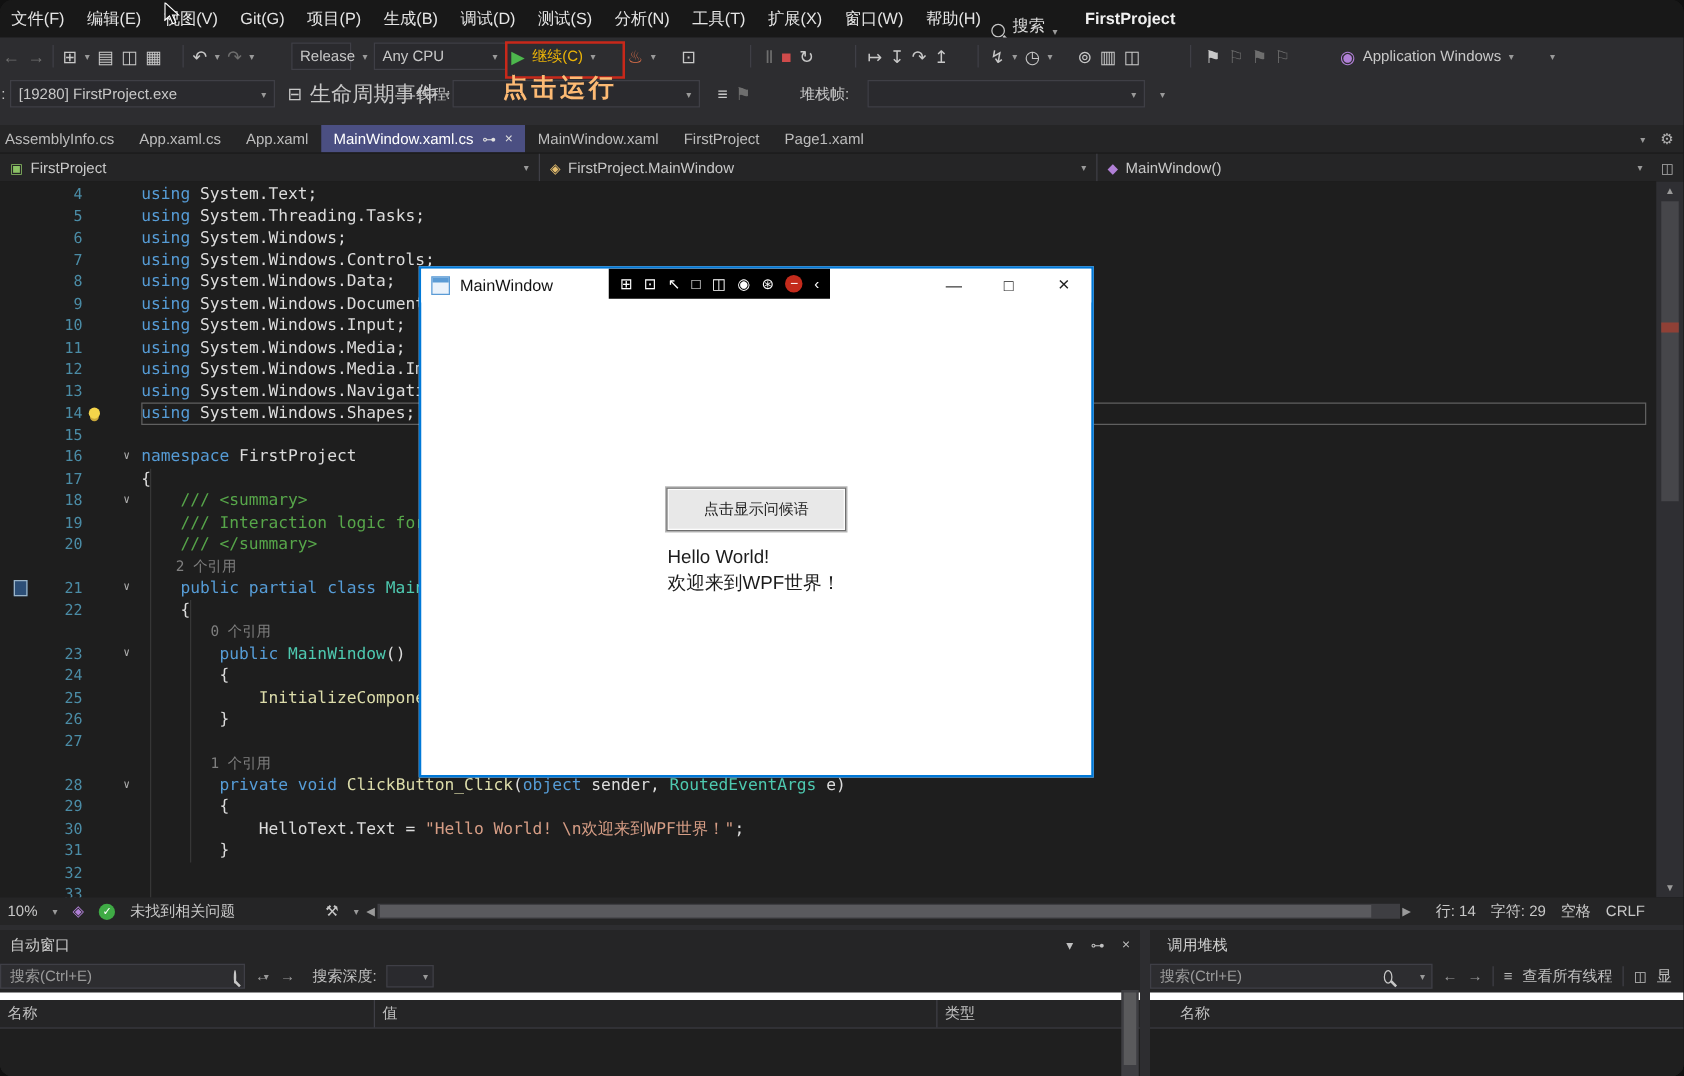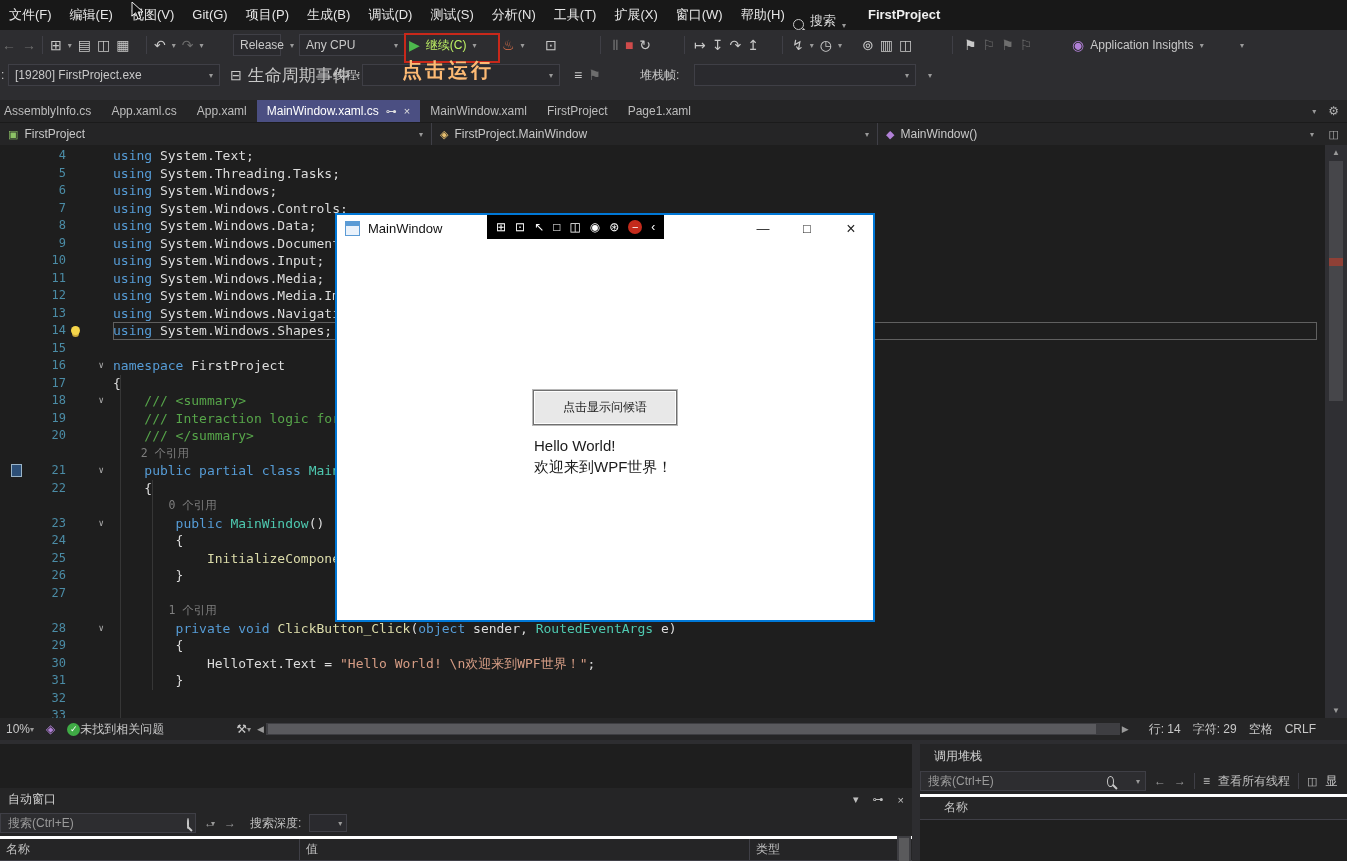--- a/index.html
+++ b/index.html
@@ -1,16 +1,16 @@
 <!DOCTYPE html>
 <html><head>
 <meta charset="utf-8">
 <style>
   html,body{margin:0;padding:0;background:#111;font-family:"Liberation Sans",sans-serif;}
-  #screen{position:relative;width:1347px;height:861px;overflow:hidden;background:#1e1e1e;}
+  #screen{position:relative;width:1347px;height:861px;overflow:hidden;background:#1e1e1e;border-radius:10px;}
 
   
   .menubar{position:absolute;left:0;top:0;width:100%;height:30px;background:#181818;display:flex;align-items:center;color:#e6e6e6;font-size:13px;}
   #menu-items{display:flex;height:30px;align-items:center;}
   .menu-item{padding:0 9px;line-height:30px;cursor:default;}
   .menu-search{position:absolute;left:793px;top:0;height:30px;display:flex;align-items:flex-end;gap:6px;color:#dcdcdc;}
   .sol{position:absolute;left:868px;top:0;line-height:30px;font-weight:bold;color:#f0f0f0;}
   .mag{width:9px;height:9px;border:1.5px solid #c8c8c8;border-radius:50%;display:inline-block;position:relative;}
   .mag::after{content:"";position:absolute;width:6px;height:1.5px;background:#c8c8c8;transform:rotate(45deg);right:-5px;bottom:-2px;}
   .ddsm{font-size:8px;color:#9a9a9a;}
@@ -61,42 +61,42 @@
   .tok-s{color:#d69d85;} .tok-m{color:#dcdcaa;} .tok-t2{color:#4ec9b0;}
   .iguide{position:absolute;width:1px;background:#363636;}
   .gicon{position:absolute;left:11px;top:319px;width:9px;height:11px;border:1px solid #9ab4c8;background:#2d4f77;}
   #vscroll{position:absolute;right:0;top:0;width:22px;height:573px;background:#2f2f33;color:#9a9a9a;}
   #vscroll .sarr{position:absolute;left:0;width:22px;text-align:center;font-size:8px;}
   #vthumb{position:absolute;left:4px;top:16px;width:14px;height:240px;background:#46464a;}
   #vmark{position:absolute;left:4px;top:113px;width:14px;height:8px;background:#8f4036;}
 
   
   #estatus{position:absolute;left:0;top:718px;width:100%;height:22px;background:#252526;display:flex;align-items:center;font-size:12px;color:#c8c8c8;box-sizing:border-box;}
-  #estatus .seg{display:flex;align-items:center;gap:0;padding:0 6px;white-space:nowrap;}
+  #estatus .seg{display:flex;align-items:center;gap:12px;padding:0 6px;white-space:nowrap;}
   .okcheck{width:13px;height:13px;border-radius:50%;background:#3fab45;color:#fff;font-size:9px;line-height:13px;text-align:center;display:inline-block;}
   #hscroll{flex:1;height:12px;background:#3e3e42;margin:0 2px;position:relative;}
   #hthumb{position:absolute;left:2px;top:1px;height:10px;width:97%;background:#5a5a5e;}
   .smallarr{font-size:9px;color:#9a9a9a;}
 
   
   #splith{position:absolute;left:0;top:740px;width:100%;height:4px;background:#2d2d30;}
   #panels{position:absolute;left:0;top:744px;width:1347px;height:117px;display:flex;}
   .panel{background:#252526;display:flex;flex-direction:column;position:relative;}
-  #panel-left{width:912px;margin-top:44px;} 
+  #panel-left{width:912px;} 
   #panel-split{width:8px;background:#2d2d30;}
   #panel-right{flex:1;overflow:hidden;}
   .phead{height:24px;display:flex;align-items:center;padding:0 8px;font-size:12px;color:#d0d0d0;}
   .phead .hspace{flex:1;}
   .phead .hic{margin-left:14px;color:#c0c0c0;font-size:11px;}
   .ptools{height:26px;display:flex;align-items:center;gap:8px;font-size:12px;color:#c0c0c0;}
   .searchbox{height:20px;background:#2d2d30;border:1px solid #3f3f46;display:flex;align-items:center;padding:0 5px;gap:22px;box-sizing:border-box;}
   .searchbox input{background:transparent;border:none;outline:none;color:#cccccc;font-size:12px;flex:1;font-family:"Liberation Sans",sans-serif;}
   .searchbox input::placeholder{color:#9a9a9a;}
   .minicombo{width:38px;height:18px;border:1px solid #3f3f46;background:#2a2a2e;display:flex;align-items:center;justify-content:flex-end;padding:0 4px;box-sizing:border-box;}
-  .pcols{height:22px;display:flex;background:#252526;border-top:3px solid #ffffff;border-bottom:1px solid #3f3f46;font-size:12px;color:#c0c0c0;}
+  .pcols{height:22px;display:flex;background:#252526;border-top:6px solid #ffffff;border-bottom:1px solid #3f3f46;font-size:12px;color:#c0c0c0;}
   .pcol{padding:0 6px;line-height:20px;border-right:1px solid #3f3f46;box-sizing:border-box;}
   .pbody{flex:1;background:#1f1f1f;}
   #lscroll{position:absolute;right:1px;top:48px;bottom:0;width:14px;background:#3e3e42;}
   #lthumb{position:absolute;left:2px;top:2px;width:10px;height:58px;background:#5a5a5c;}
   .psep{width:1px;height:16px;background:#3f3f46;}
 
   
   #wpf{position:absolute;left:335px;top:213px;width:540px;height:409px;background:#ffffff;border:2px solid #0078d7;box-sizing:border-box;z-index:40;}
   .wtitle{height:27px;display:flex;align-items:center;position:relative;background:#fff;}
   .wicon{margin-left:8px;width:13px;height:13px;border:1px solid #5b9bd5;position:relative;background:#eaf2fb;}
@@ -167,21 +167,21 @@
       <div class="combo" style="left:233px;width:48px">
         <span>Release</span>
           <span class="dd">▾</span>
       </div>
       <div class="combo" style="left:299px;width:106px">
         <span>Any CPU</span>
           <span class="dd">▾</span>
       </div>
       <div class="tb-item" style="left:409px">
         <span class="gi" style="color:#4db84d">▶</span>
-        <span style="color:#bef264;font-size:12px">继续(C)</span>
+        <span style="color:#eab308;font-size:12px">继续(C)</span>
         <span class="ddsm">▾</span>
       </div>
       <div class="tb-item" style="left:502px">
         <span class="gi" style="color:#e0714a">♨</span>
         <span class="ddsm">▾</span>
       </div>
       <div class="tb-item" style="left:545px">
         <span class="gi">⊡</span>
       </div>
       <div class="vsep" style="left:600px"></div>
@@ -211,21 +211,21 @@
       </div>
       <div class="vsep" style="left:952px"></div>
       <div class="tb-item" style="left:964px">
         <span class="gi">⚑</span>
         <span class="gi dis">⚐</span>
         <span class="gi dis">⚑</span>
         <span class="gi dis">⚐</span>
       </div>
       <div class="tb-item" style="left:1072px">
         <span class="gi" style="color:#b180d7">◉</span>
-        <span style="font-size:12px">Application Insights</span>
+        <span style="font-size:12px">Application Windows</span>
         <span class="ddsm">▾</span>
       </div>
       <div class="tb-item" style="left:1240px">
         <span class="ddsm">▾</span>
       </div>
     </div>
 
     <div class="tbrow" id="tbrow2">
       <div class="tblabel" style="left:1px">:</div>
       <div class="combo" style="left:8px;width:212px">

